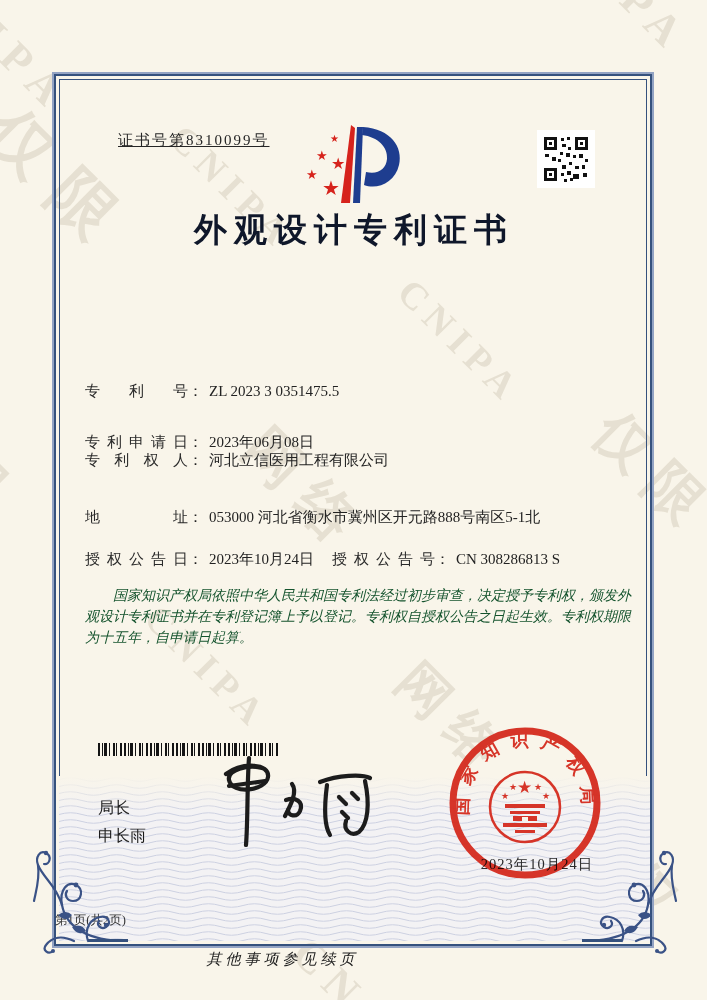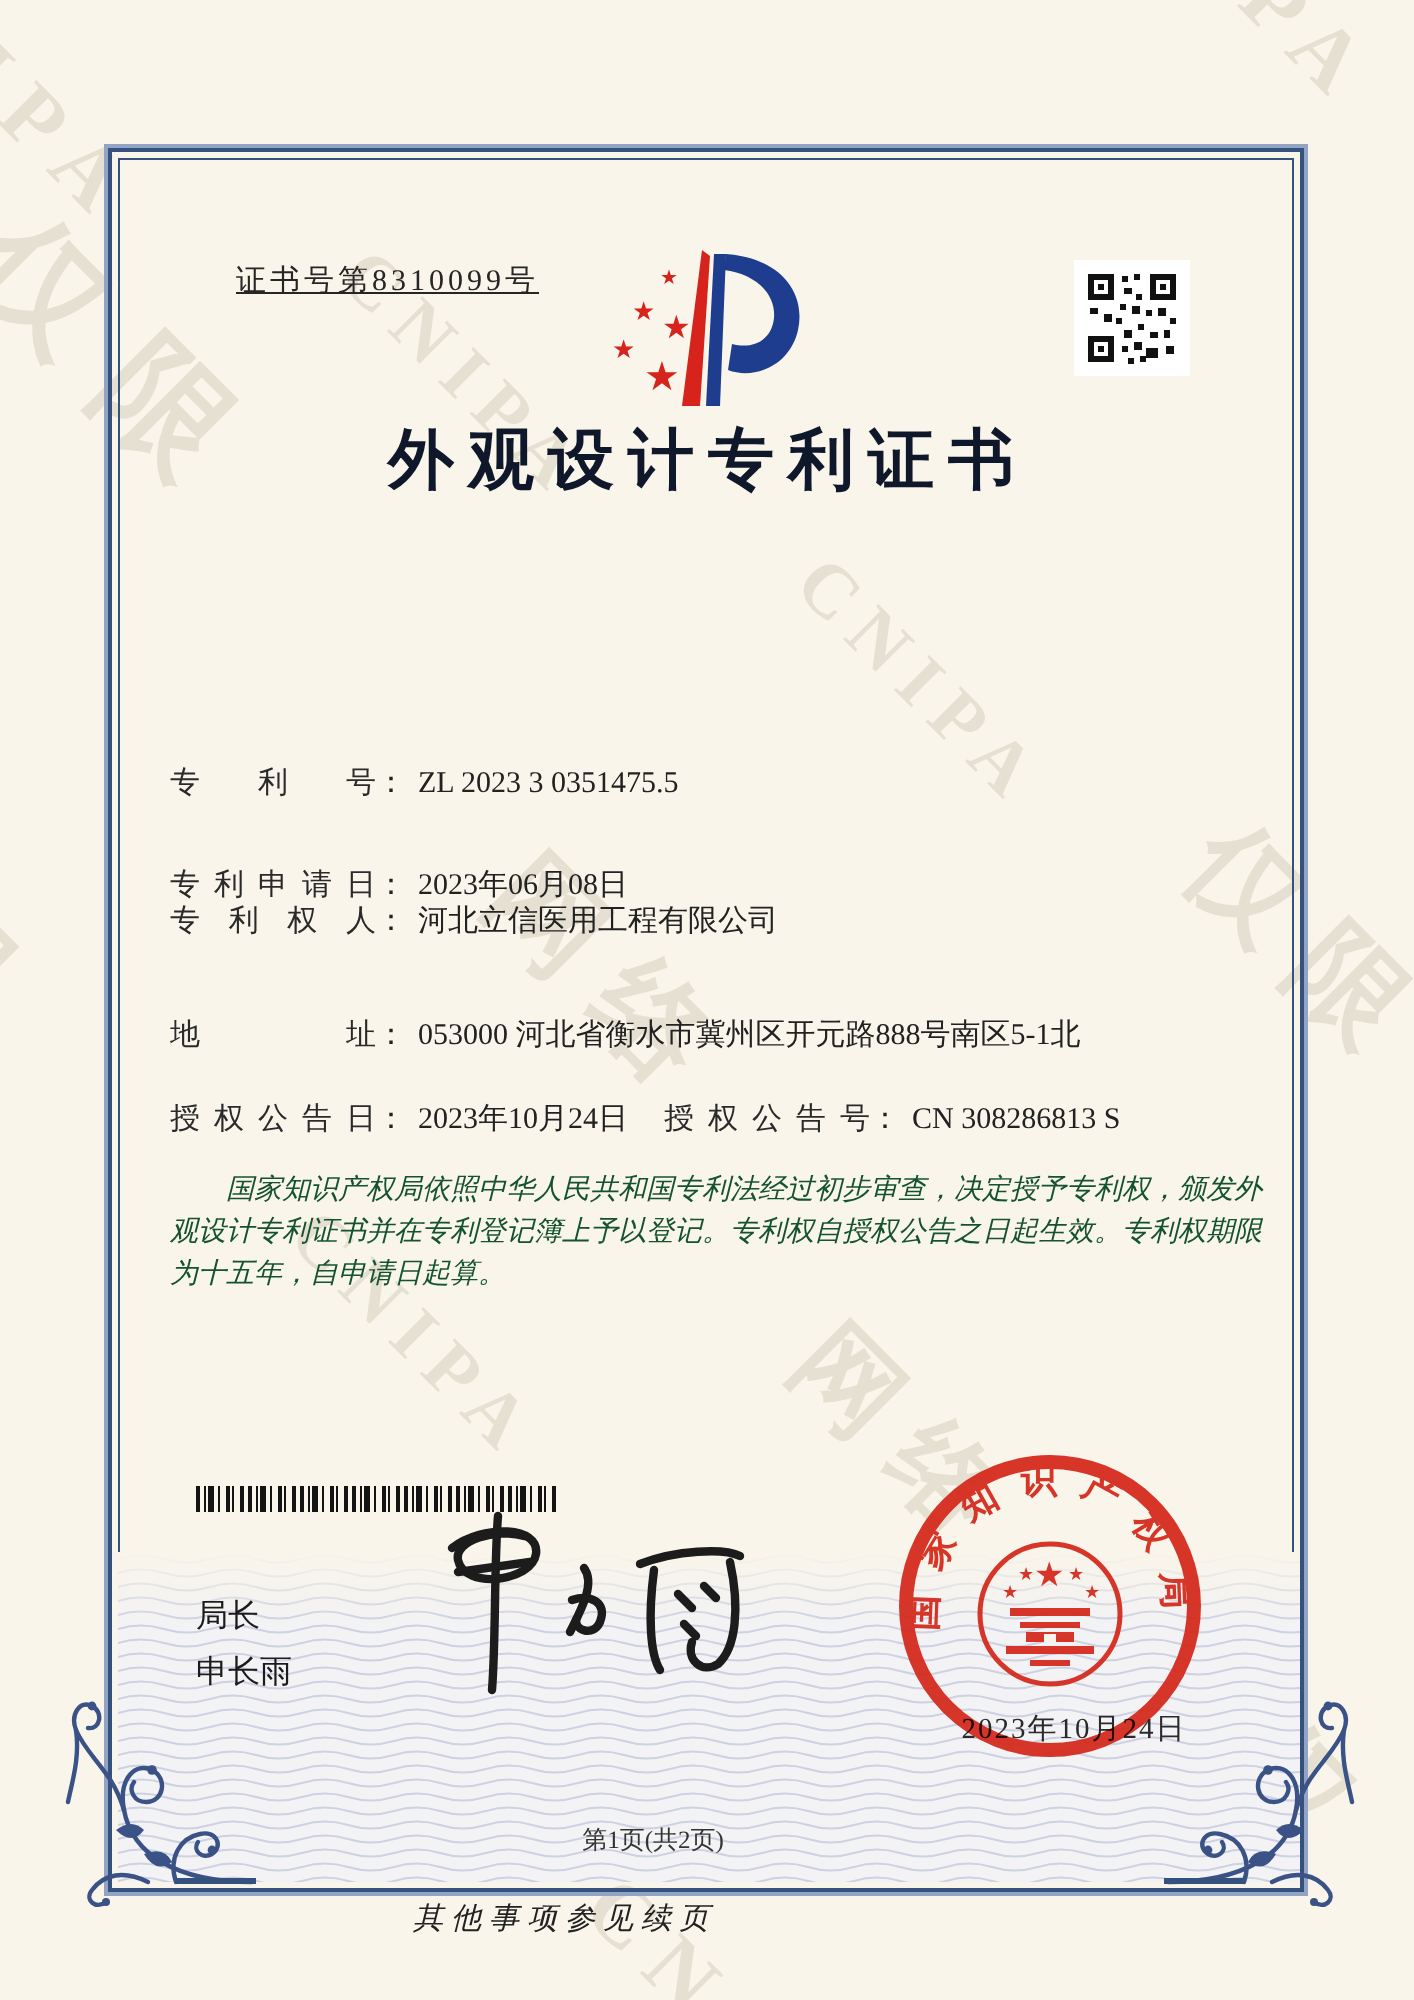--- a/index.html
+++ b/index.html
@@ -69,21 +69,21 @@
   .signer-title{position:absolute;left:98px;top:798px;font-size:16px;
     font-family:"Liberation Sans","DejaVu Sans",sans-serif;color:#1b1b1b;}
   .signer-name{position:absolute;left:98px;top:826px;font-size:16px;
     font-family:"Liberation Sans","DejaVu Sans",sans-serif;color:#1b1b1b;}
   .signature{position:absolute;left:196px;top:750px;}
 
   .seal-date{position:absolute;left:472px;top:855px;width:130px;text-align:center;
     font-size:14.5px;color:#2a2a2a;letter-spacing:1px;}
   .seal{position:absolute;left:445px;top:723px;mix-blend-mode:multiply;opacity:.95;}
 
-  .page-number{position:absolute;left:55px;top:912px;width:543px;text-align:center;
+  .page-number{position:absolute;left:55px;top:912px;width:543px;
     font-size:12.5px;color:#333;}
   .footer-note{position:absolute;left:0;top:950px;width:565px;text-align:center;
     font-size:15px;letter-spacing:4px;font-style:italic;color:#222;}
 </style>
 </head>
 <body>
 
 <div>
   <div class="wm wm0">NIPA</div>
   <div class="wm wm1">仅限</div>

